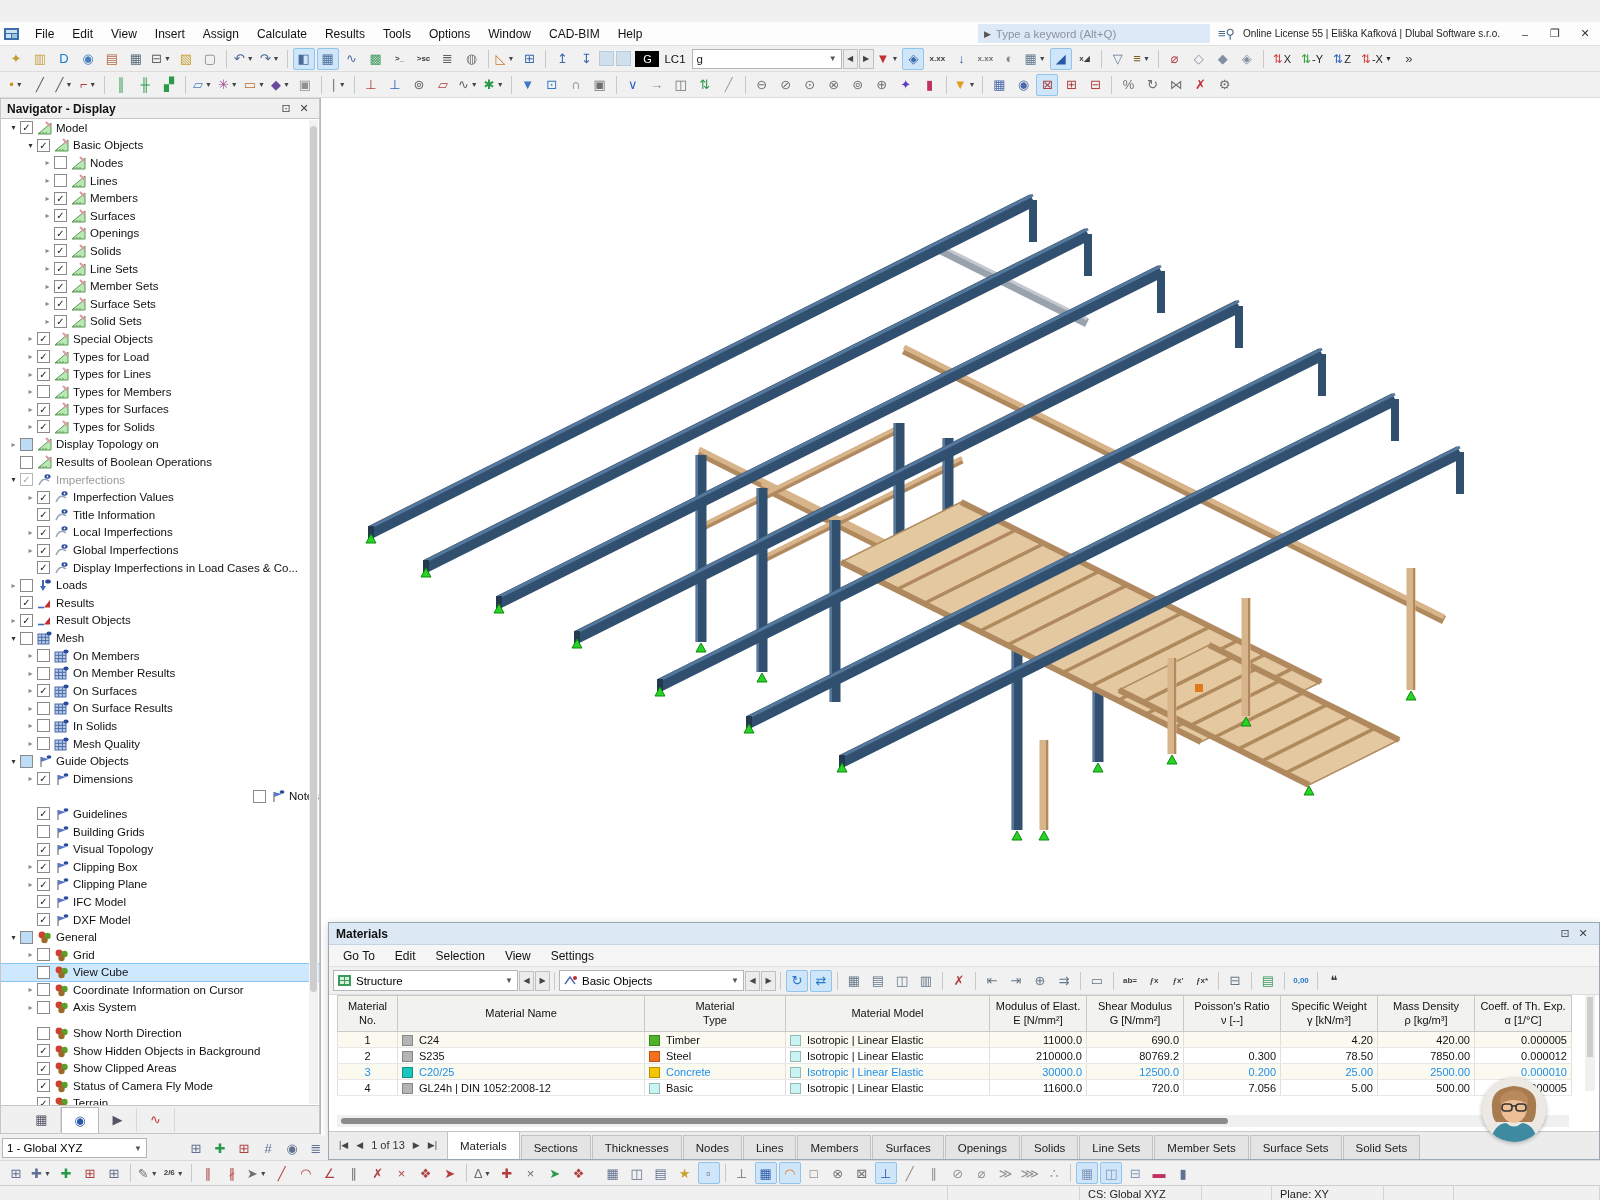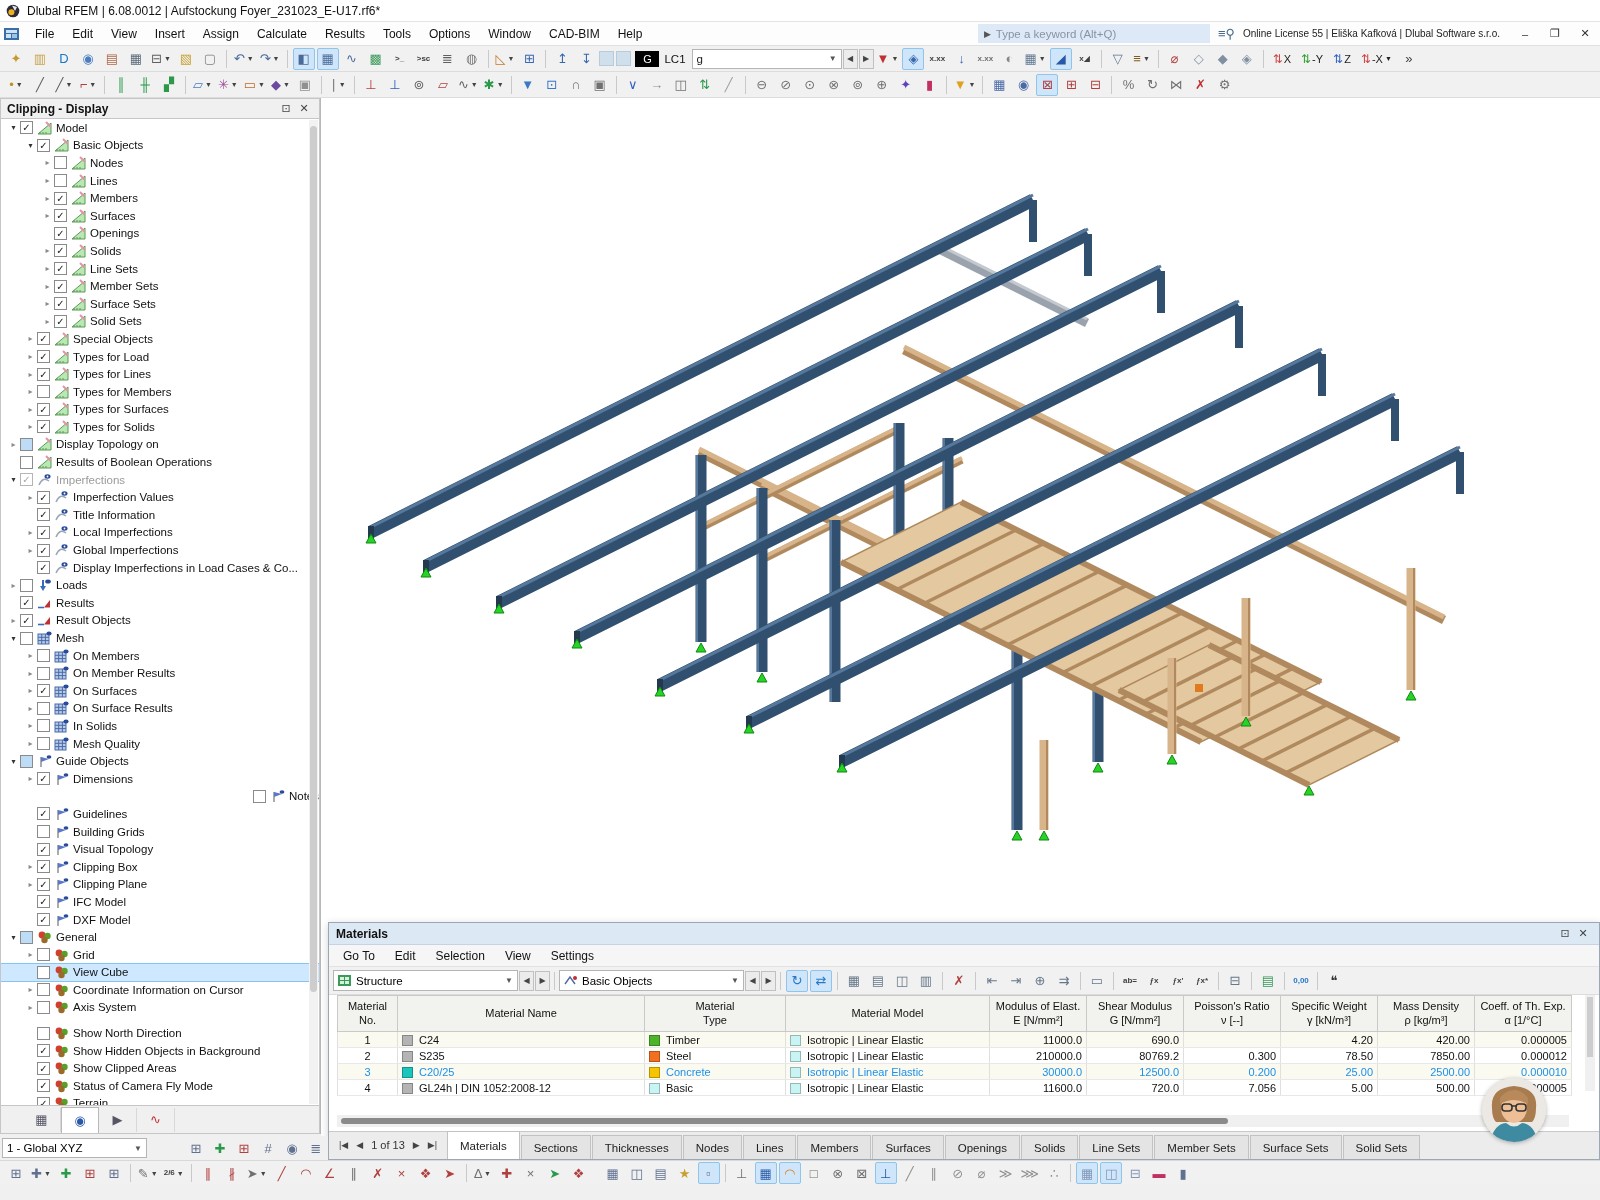--- a/index.html
+++ b/index.html
@@ -139,28 +139,20 @@
   #rowC .cell { border-right:1px solid #d4d4d4; height:15px; display:flex; align-items:center; padding:0 8px; }
 
   
   #avatar { position:absolute; left:1482px; top:1078px; width:64px; height:64px; border-radius:50%;
     overflow:hidden; box-shadow:0 1px 4px rgba(0,0,0,.3); background:#e9e5e1; z-index:40;}
 </style>
 </head>
 <body>
 <div id="app">
 
-<div id="titlebar">
-  <svg class="appico" viewBox="0 0 14 14">
-        <circle cx="7" cy="7" r="6.3" fill="#2a2a38"></circle>
-        <circle cx="5.4" cy="8.2" r="3" fill="#f0b01e"></circle>
-        <path d="M6 1.5 L11 3 L9 7 Z" fill="#e8e8f0"></path>
-      </svg>
-  <span class="t">Dlubal RFEM | 6.08.0012 | Aufstockung Foyer_231023_E-U17.rf6*</span>
-</div>
 
 <div id="menubar">
   <svg class="mico" viewBox="0 0 16 14">
         <rect x="0" y="1" width="15" height="12" fill="#3a6ea8"></rect>
         <rect x="2" y="3" width="11" height="3" fill="#cfe2f4"></rect>
         <rect x="2" y="7" width="5" height="4" fill="#cfe2f4"></rect>
         <rect x="8" y="7" width="5" height="4" fill="#9ec4e4"></rect>
       </svg>
   <div id="menus">
         <div class="mi">File</div>
@@ -511,21 +503,21 @@
       <div class="tbtn">
         <span class="g" style="color: rgb(192, 48, 48);">✗</span>
       </div>
       <div class="tbtn">
         <span class="g" style="color: rgb(112, 112, 112);">⚙</span>
       </div>
     </div>
 
 <div id="navigator">
   <div id="nav-title">
-    <span class="tt">Clipping - Display</span>
+    <span class="tt">Navigator - Display</span>
     <span class="b">⊡</span>
     <span class="b">✕</span>
   </div>
   <div id="tree">
     <div id="treerows">
           <div class="trow" style="padding-left: 6px;">
             <span class="arr exp">▾</span>
             <div class="chk">✓</div>
             <span class="ticon"><svg viewBox="0 0 15 14">
                 <polygon points="1,13 14,13 14,2" fill="#b9e8b4" stroke="#5a9a55" stroke-width="1"></polygon>
@@ -1663,20 +1655,29 @@
       <div class="tbtn">
         <span class="g" style="color: rgb(128, 152, 184);">⊟</span>
       </div>
       <div class="tbtn">
         <span class="g" style="color: rgb(192, 48, 96);">▬</span>
       </div>
       <div class="tbtn">
         <span class="g" style="color: rgb(96, 112, 144);">▮</span>
       </div>
     </div>
+<div id="rowC">
+      <div class="cell" style="width: 948px;"></div>
+      <div class="cell" style="width: 132px;"></div>
+      <div class="cell" style="width: 122px;">CS: Global XYZ</div>
+      <div class="cell" style="width: 70px;"></div>
+      <div class="cell" style="width: 112px;">Plane: XY</div>
+      <div class="cell" style="width: 70px;"></div>
+      <div class="cell" style="width: 146px;"></div>
+    </div>
 
 <div id="avatar">
   <svg width="64" height="64" viewBox="0 0 64 64">
     <rect width="64" height="64" fill="#ece8e4"></rect>
     <path d="M10 30 Q8 10 32 8 Q56 10 54 30 Q54 40 50 44 L14 44 Q10 40 10 30 Z" fill="#a87c4e"></path>
     <ellipse cx="32" cy="30" rx="13" ry="15" fill="#eebf96"></ellipse>
     <path d="M18 26 Q32 18 46 26 L46 20 Q40 12 32 12 Q24 12 18 20 Z" fill="#b8895a"></path>
     <rect x="20" y="26" width="10" height="7" rx="3" fill="none" stroke="#333" stroke-width="1.6"></rect>
     <rect x="34" y="26" width="10" height="7" rx="3" fill="none" stroke="#333" stroke-width="1.6"></rect>
     <line x1="30" y1="28" x2="34" y2="28" stroke="#333" stroke-width="1.6"></line>

